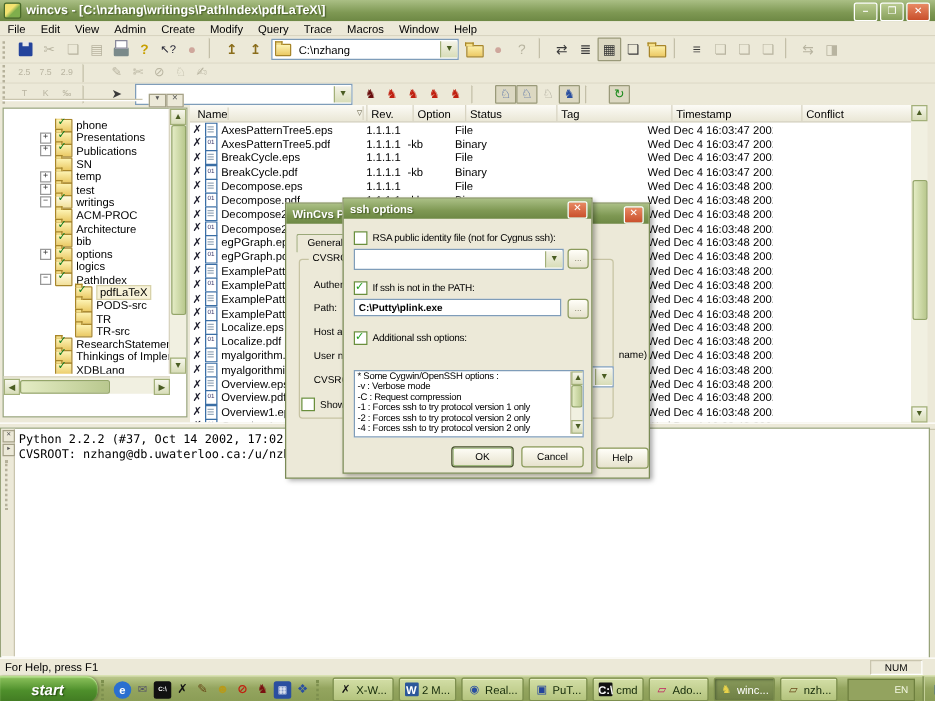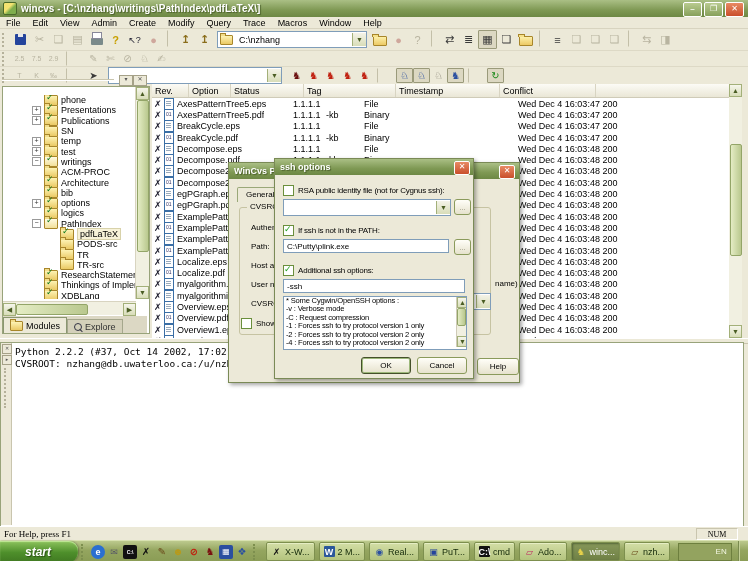--- a/index.html
+++ b/index.html
@@ -160,21 +160,21 @@
   .slist{position:absolute;left:8px;top:137px;width:182px;height:52px;background:#fff;border:1px solid #7f9db9;overflow:hidden;}
   .slist .line{font-size:7.6px;line-height:8.4px;white-space:nowrap;padding-left:2px;letter-spacing:-0.2px;}
   .slist-sb{position:absolute;right:0;top:0;width:9px;height:50px;background:#f1f0e1;border-left:1px solid #cfcbb8;}
   .slist-sb .sb-btn{width:9px;height:9px;position:absolute;}
   .slist-sb .up{top:0;} .slist-sb .dn{bottom:0;}
   .slist-sb .th{position:absolute;top:11px;left:0;width:7px;height:16px;}
   .sok{position:absolute;left:86px;top:198px;width:48px;height:15px;}
   .scancel{position:absolute;left:142px;top:198px;width:48px;height:15px;}
   
   .statusbar{position:absolute;left:0;top:526px;width:748px;height:14px;background:#ece9d8;
-    border-top:1px solid #fff;display:flex;align-items:center;font-size:9px;font-family:Liberation Serif, serif;}
+    border-top:1px solid #fff;display:flex;align-items:center;font-size:9px;}
   .sb-help{padding-left:4px;flex:1;}
   .sb-panel{border:1px solid #c9c5ae;border-right-color:#fff;border-bottom-color:#fff;height:10px;
     display:flex;align-items:center;justify-content:center;font-size:8px;}
   .sb-num{width:40px;margin-right:10px;}
   
   .taskbar{position:absolute;left:0;top:540px;width:748px;height:21px;
     background:linear-gradient(#bcc98d,#94a55f 45%,#8a9c55);border-top:1px solid #d9e2b2;display:flex;align-items:center;z-index:100;}
   .startbtn{height:21px;width:78px;border-radius:0 9px 9px 0;flex:none;
     background:linear-gradient(#8ec45e,#4e8f2b 55%,#417a22);display:flex;align-items:center;
     box-shadow:inset 0 1px 1px #c2e89a, 1px 0 2px rgba(0,0,0,.3);}
@@ -464,34 +464,28 @@
     <div class="tree-vscroll">
       <div class="sb-btn up">▲</div>
       <div class="sb-thumb" style="left:1px;top:13px;width:10px;height:150px;"></div>
       <div class="sb-btn dn">▼</div>
     </div>
     <div class="tree-hscroll">
       <div class="sb-btn lf">◀</div>
       <div class="sb-thumb" style="left:13px;top:2px;width:70px;height:9px;"></div>
       <div class="sb-btn rt">▶</div>
     </div>
-    <div class="tabsrow">
-      <span class="ttab active">
-        <span class="fold-mini"></span>
-        <span>Modules</span>
-      </span>
-      <span class="ttab back">
-        <span class="mag"></span>
-        <span>Explore</span>
-      </span>
-    </div>
   </div>
 
   <div class="filelist">
     <div class="fhead">
+      <span class="c1">
+        <span>Name</span>
+        <span class="sortmark">▿</span>
+      </span>
       <span class="c2">Rev.</span>
       <span class="c3">Option</span>
       <span class="c4">Status</span>
       <span class="c5">Tag</span>
       <span class="c6">Timestamp</span>
       <span class="c7">Conflict</span>
 
     </div>
     <div>
 
@@ -856,27 +850,26 @@
     </div>
     <div class="combo" style="position:absolute;left:8px;top:40px;width:166px;">
       <span class="cval"></span>
       <span class="carr">▼</span>
     </div>
     <div class="xpbtn sbrowse" style="top:40px;">...</div>
     <div class="srow" style="top:66px;">
       <span class="cb checked"></span>
       <span>If ssh is not in the PATH:</span>
     </div>
-    <div class="sfield" style="top:80px;">C:\Putty\plink.exe</div>
+    <div class="sfield" style="top:80px;font-weight:bold;">C:\Putty\plink.exe</div>
     <div class="xpbtn sbrowse" style="top:80px;">...</div>
     <div class="srow" style="top:106px;">
       <span class="cb checked"></span>
       <span>Additional ssh options:</span>
     </div>
-    <div class="sfield" style="top:120px;width:182px;">-ssh</div>
     <div class="slist">
       <div>
 
       <div class="line">* Some Cygwin/OpenSSH options :</div>
           <div class="line">-v : Verbose mode</div>
           <div class="line">-C : Request compression</div>
           <div class="line">-1 : Forces ssh to try protocol version 1 only</div>
           <div class="line">-2 : Forces ssh to try protocol version 2 only</div>
           <div class="line">-4 : Forces ssh to try protocol version 2 only</div>
         </div>

